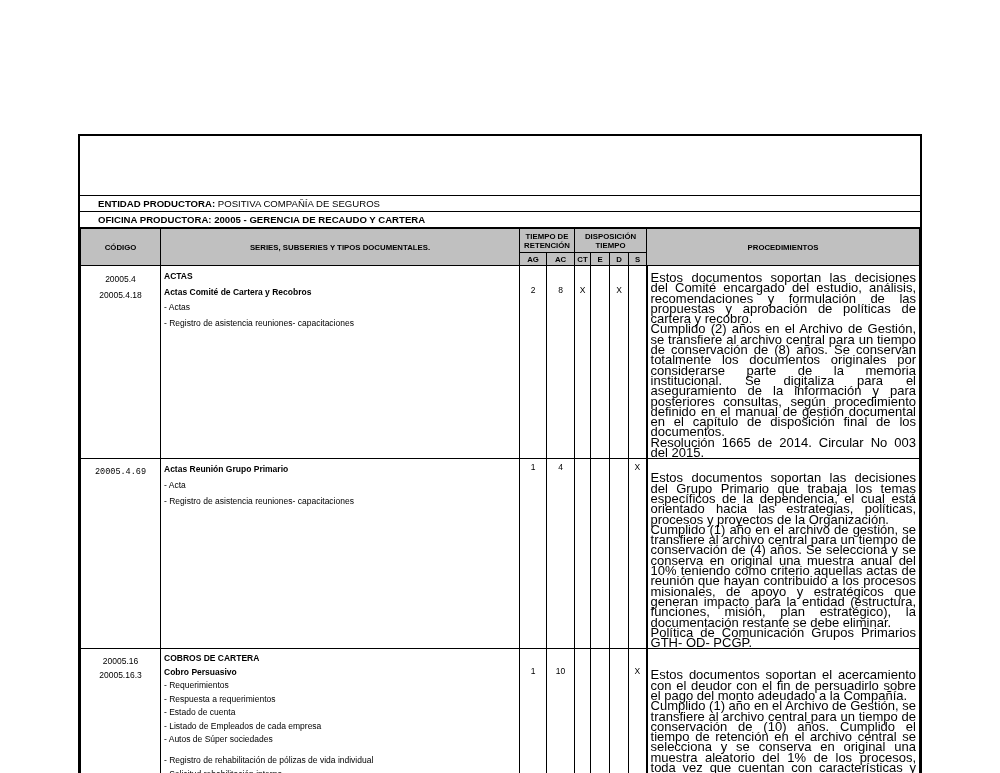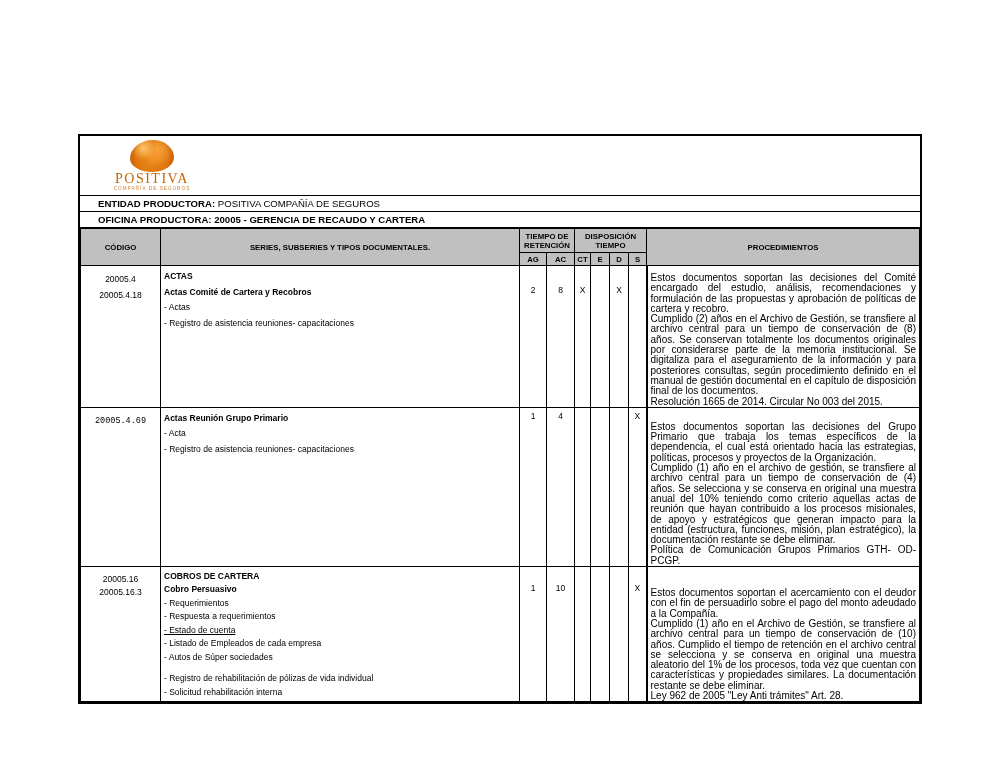--- a/index.html
+++ b/index.html
@@ -53,38 +53,33 @@
   }
   tr.h-group{height:24px;} tr.h-sub{height:13px;}
   tbody td{font-size:8.5px;}
   td.codes{text-align:center;padding-top:6px;}
   td.series{padding:3px 0 0 3px;}
   .ln{white-space:nowrap;overflow:visible;}
   .ln.b{font-weight:bold;}
   td.val{text-align:center;}
   td.proc{
     border-left:2px solid #000;padding:2px 3px 0 3px;
-    font-size:10px;line-height:10.3px;text-align:justify;margin-left:28px;
+    font-size:13px;line-height:10.3px;text-align:justify;margin-left:28px;
   }
   .para{margin:0;}
   tbody tr:nth-child(1){height:127px;} tbody tr:nth-child(1) td.proc{padding-top:7px;}
   tbody tr:nth-child(2){height:133px;} tbody tr:nth-child(2) td.proc{padding-top:14px;}
   tbody tr:nth-child(3){height:125px;} tbody tr:nth-child(3) td.proc{padding-top:21px;}
 </style>
 </head>
 <body>
 
 <div class="doc">
 
   <div class="band">
-    <div class="logo">
-      <div class="logo-blob"></div>
-      <div class="logo-word">POSITIVA</div>
-      <div class="logo-tag">COMPAÑÍA DE SEGUROS</div>
-    </div>
   </div>
 
   <div class="info-row entity">
     <span class="lbl">ENTIDAD PRODUCTORA:</span>
     <span class="val">POSITIVA COMPAÑÍA DE SEGUROS</span>
   </div>
   <div class="info-row office">
     <span class="lbl">OFICINA PRODUCTORA:</span>
     <span class="val">20005 - GERENCIA DE RECAUDO Y CARTERA</span>
   </div>
@@ -166,21 +161,21 @@
         <tr>
     <td class="codes">
             <div class="ln" style="height: 13.4444px; line-height: 13.4444px;">20005.16</div>
             <div class="ln" style="height: 13.4444px; line-height: 13.4444px;">20005.16.3</div>
           </td>
     <td class="series">
             <div class="ln b" style="height: 13.4444px; line-height: 13.4444px;">COBROS DE CARTERA</div>
             <div class="ln b" style="height: 13.4444px; line-height: 13.4444px;">Cobro Persuasivo</div>
             <div class="ln" style="height: 13.4444px; line-height: 13.4444px;">- Requerimientos</div>
             <div class="ln" style="height: 13.4444px; line-height: 13.4444px;">- Respuesta a requerimientos</div>
-            <div class="ln" style="height: 13.4444px; line-height: 13.4444px; text-decoration: underline;">- Estado de cuenta</div>
+            <div class="ln" style="height: 13.4444px; line-height: 13.4444px;">- Estado de cuenta</div>
             <div class="ln" style="height: 13.4444px; line-height: 13.4444px;">- Listado de Empleados de cada empresa</div>
             <div class="ln" style="height: 13.4444px; line-height: 13.4444px;">- Autos de Súper sociedades</div>
             <div class="ln" style="height: 13.4444px; line-height: 13.4444px; margin-top: 8px;">- Registro de rehabilitación de pólizas de vida individual</div>
             <div class="ln" style="height: 13.4444px; line-height: 13.4444px;">- Solicitud rehabilitación interna</div>
           </td>
     <td class="val v-ag" style="padding-top: 16.4444px;">1</td>
     <td class="val v-ac" style="padding-top: 16.4444px;">10</td>
     <td class="val v-ct" style="padding-top: 16.4444px;"></td>
     <td class="val v-e" style="padding-top: 16.4444px;"></td>
     <td class="val v-d" style="padding-top: 16.4444px;"></td>

